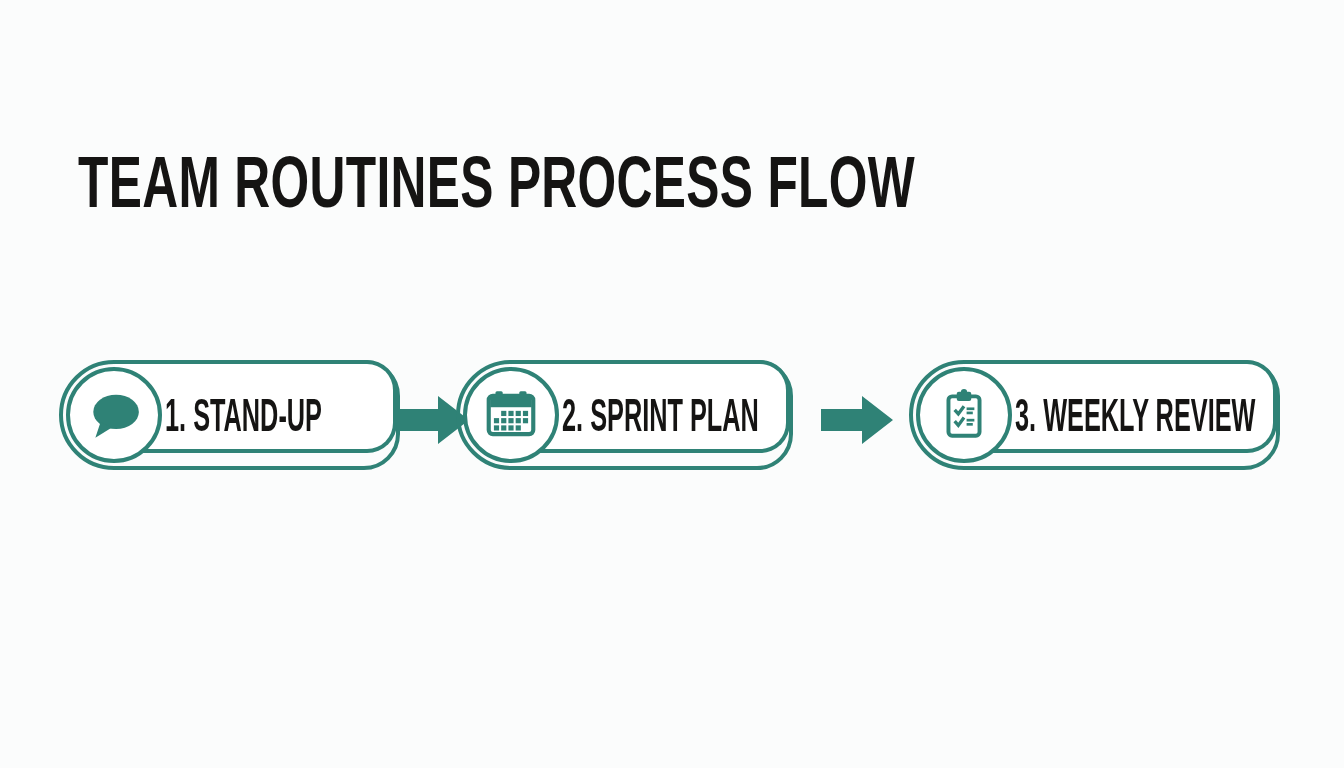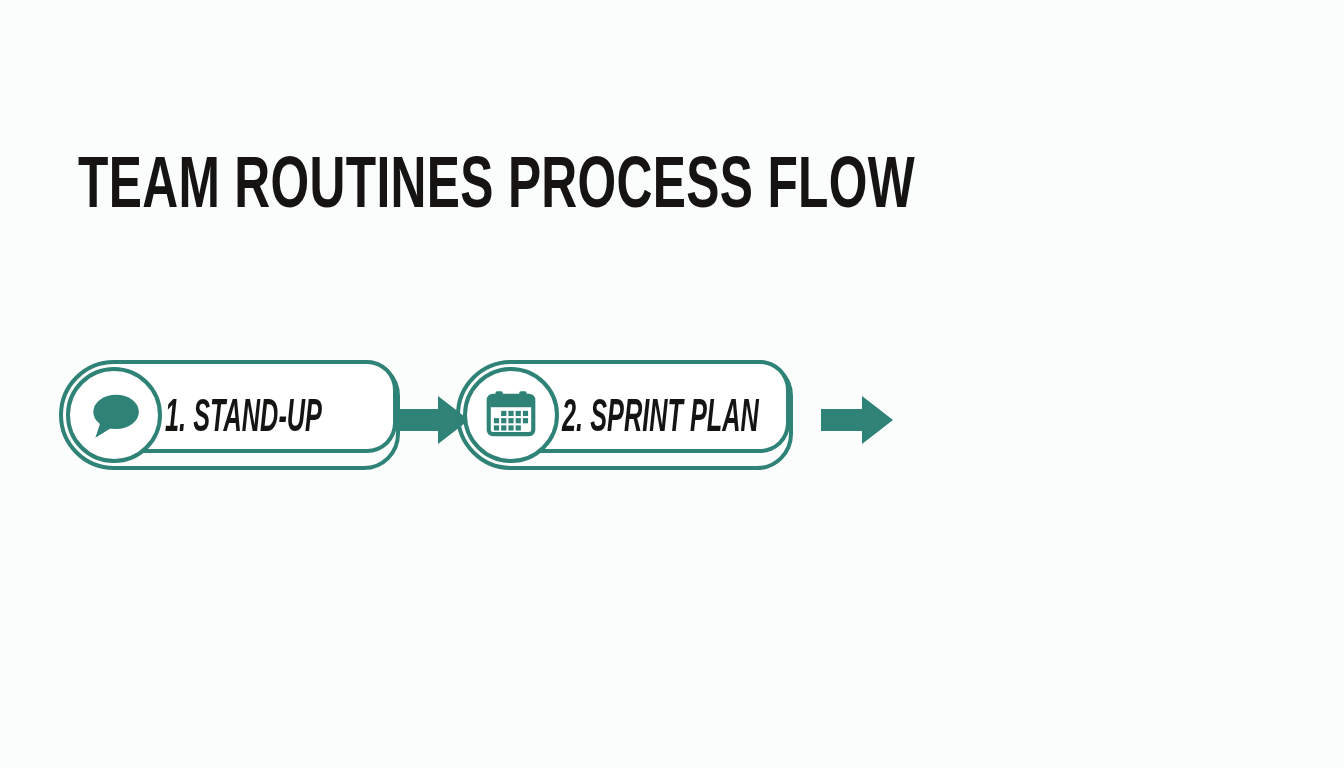--- a/index.html
+++ b/index.html
@@ -21,21 +21,21 @@
     margin:0;
     font-size:72px;
     font-weight:bold;
     line-height:1;
     color:var(--ink);
     white-space:nowrap;
     transform:scaleX(0.69);
     transform-origin:left top;
     letter-spacing:0.5px;
   }
-  .step{position:absolute;top:360px;height:110px;font-style:italic;}
+  .step{position:absolute;top:360px;height:110px;}
   .capsule{
     position:absolute;inset:0;
     border:4.5px solid var(--teal);
     border-radius:55px 36px 36px 55px;
     box-sizing:border-box;
   }
   .pill{
     position:absolute;left:56px;right:3px;top:0;height:93px;
     background:#fff;
     border:4.5px solid var(--teal);
@@ -114,14 +114,32 @@
         </g>
       </svg>
     </div>
     <div class="step-label">2. SPRINT PLAN</div>
   </div>
 
   <svg class="arrow" style="left:818px;" width="79" height="52" viewBox="0 0 73 52">
     <polygon class="tl-f" points="0,15 41,15 41,2 72,26 41,50 41,37 0,37"></polygon>
   </svg>
 
+  <div class="step" style="left:909px;width:371px;">
+    <div class="capsule"></div>
+    <div class="pill"></div>
+    <div class="badge">
+      <svg width="58" height="58" viewBox="0 0 56 56">
+        <rect class="tl-sw" x="13" y="10" width="30" height="38" rx="3.5" stroke-width="3.8"></rect>
+        <rect class="tl-f" x="25" y="3" width="6" height="6" rx="3"></rect>
+        <rect class="tl-f" x="21" y="5.5" width="14" height="9" rx="2"></rect>
+        <polyline class="tl-s" points="19,23 22.5,27 28,19.5" stroke-width="3.2"></polyline>
+        <line class="tl-s" x1="30.5" y1="22" x2="38" y2="22" stroke-width="2.6"></line>
+        <line class="tl-s" x1="30.5" y1="26" x2="36.5" y2="26" stroke-width="2.6"></line>
+        <polyline class="tl-s" points="19,34 22.5,38 28,30.5" stroke-width="3.2"></polyline>
+        <line class="tl-s" x1="30.5" y1="33" x2="38" y2="33" stroke-width="2.6"></line>
+        <line class="tl-s" x1="30.5" y1="37" x2="36.5" y2="37" stroke-width="2.6"></line>
+      </svg>
+    </div>
+    <div class="step-label">3. WEEKLY REVIEW</div>
+  </div>
 
 </div>
 
 </body></html>

